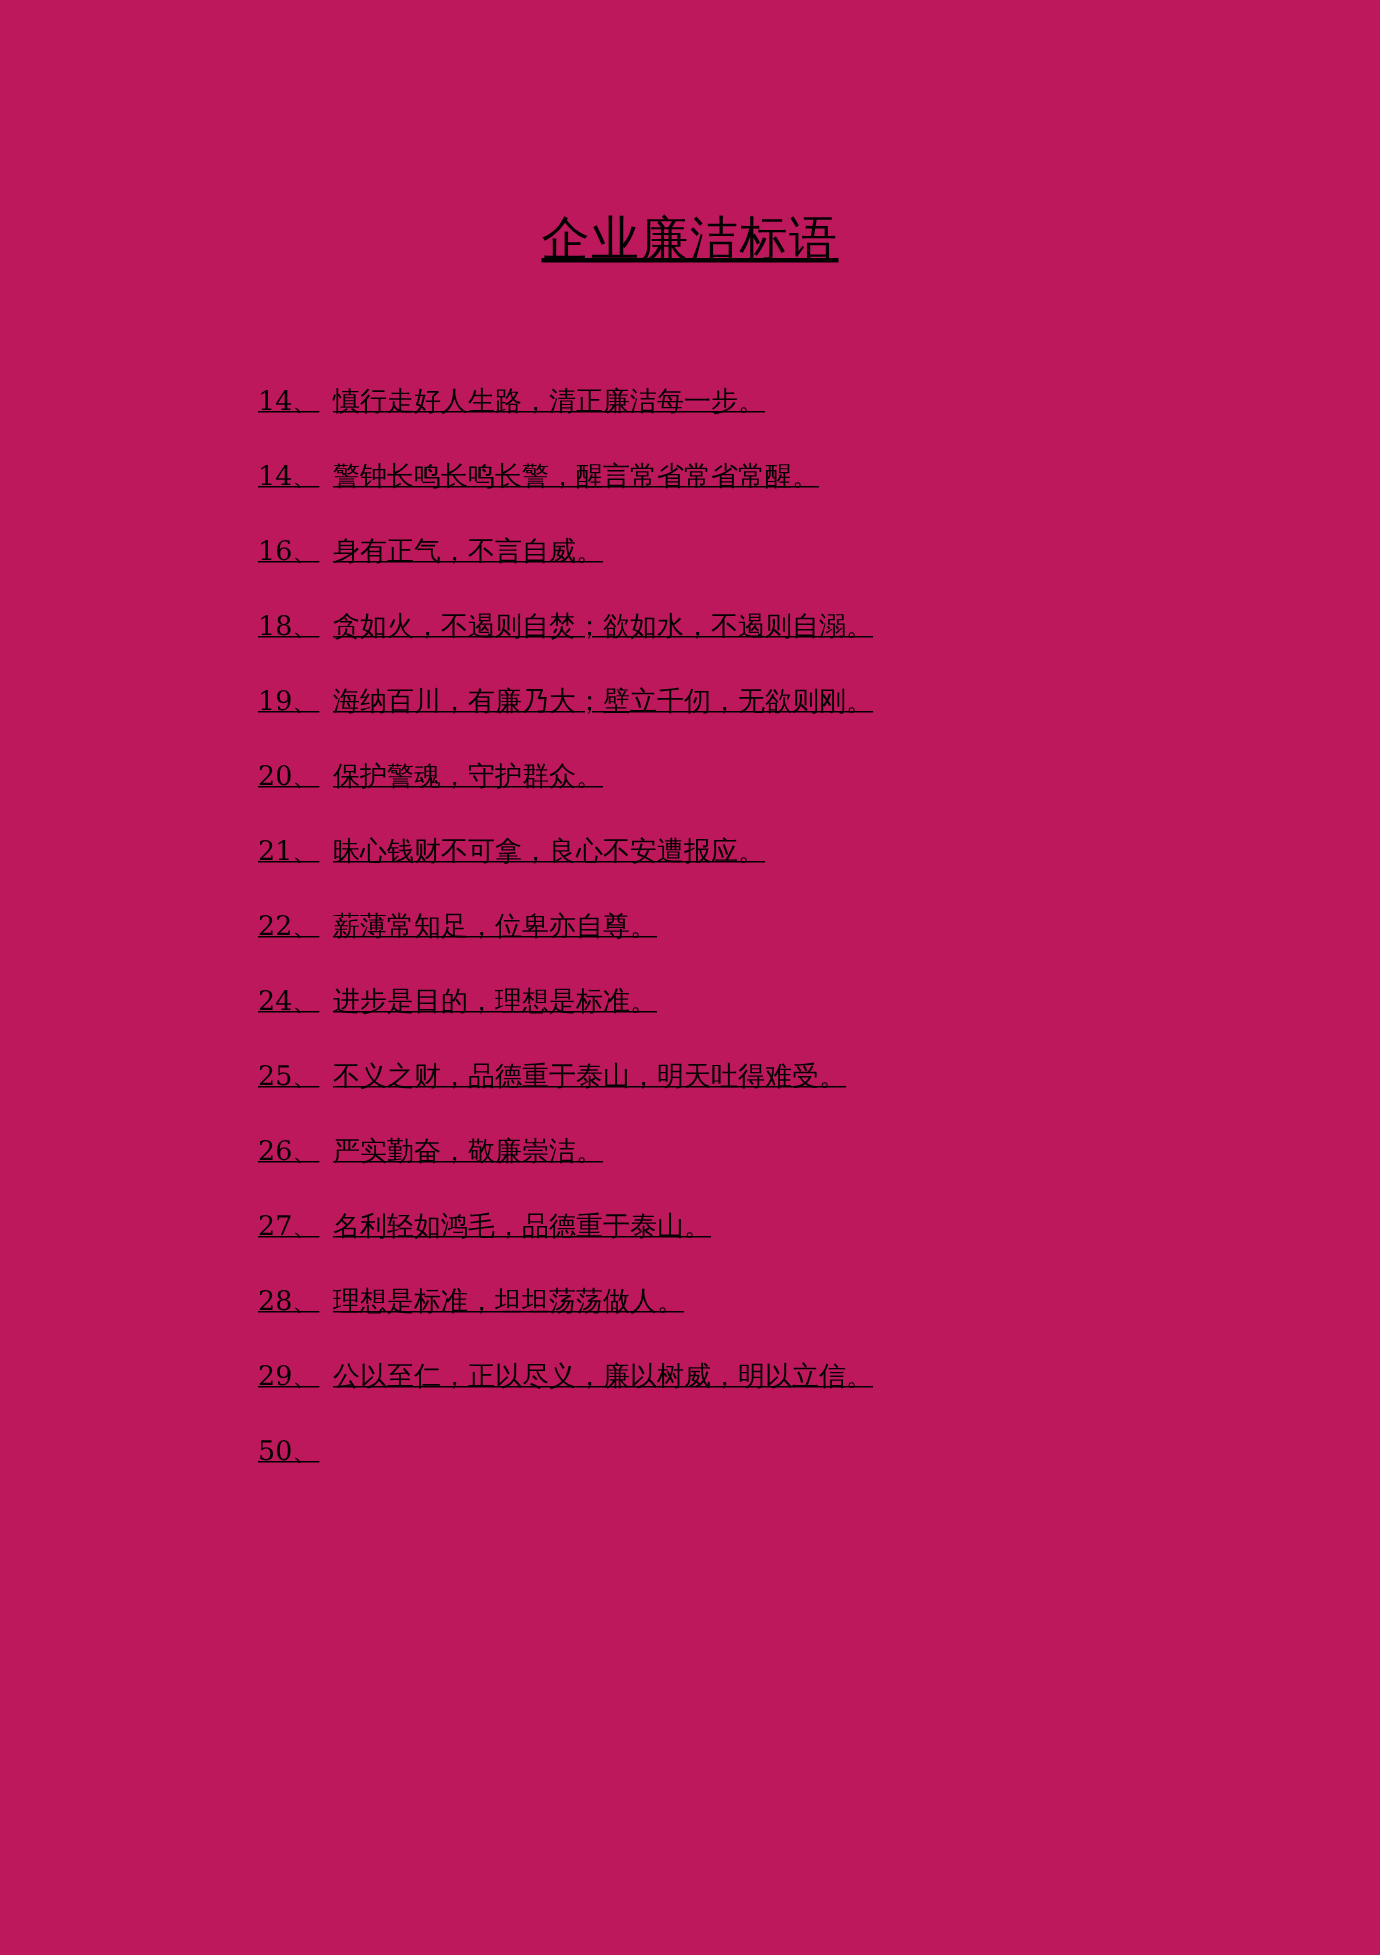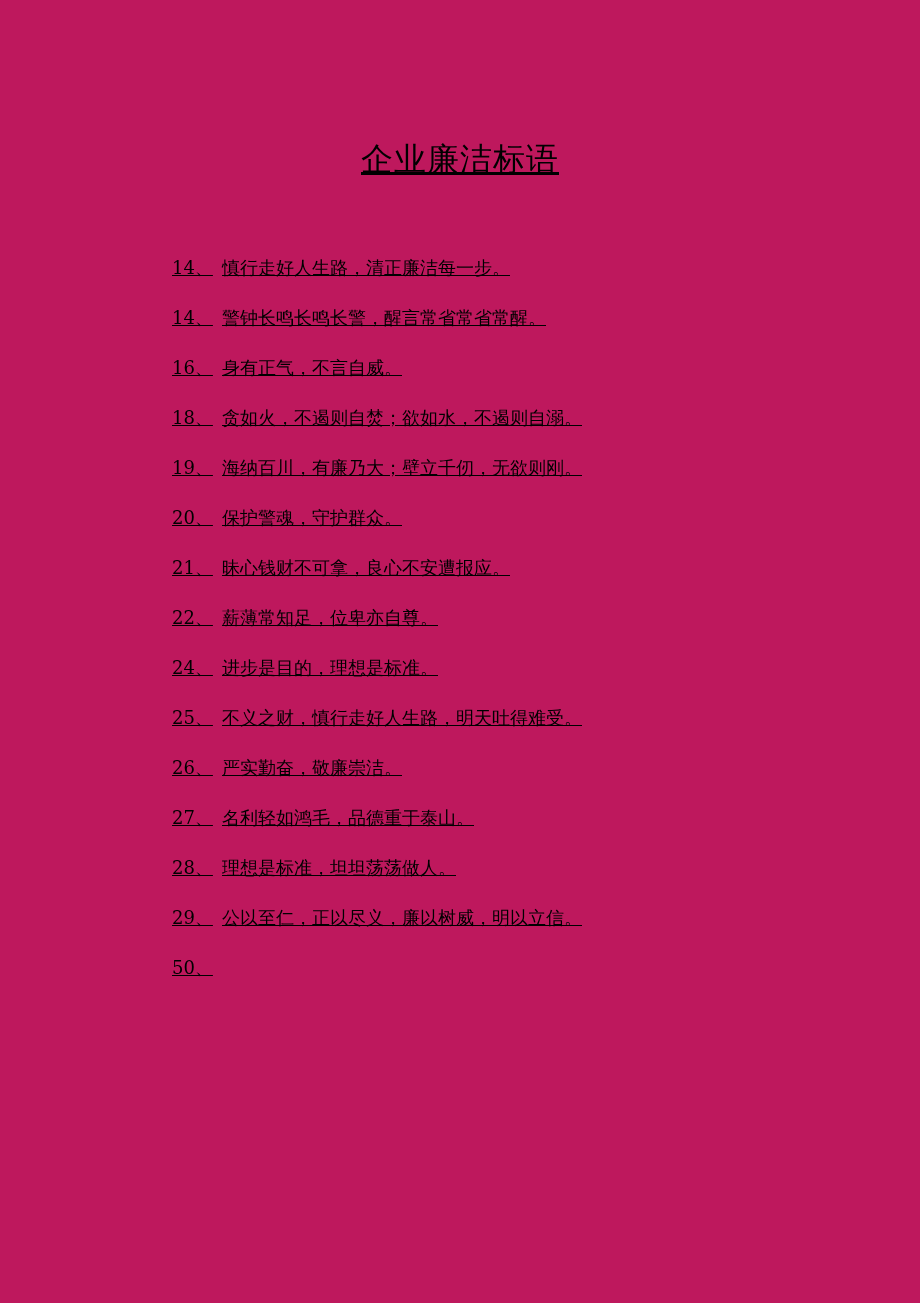--- a/index.html
+++ b/index.html
@@ -89,21 +89,21 @@
     <div class="item">
       <span class="num">22、</span>
       <span class="text">薪薄常知足，位卑亦自尊。</span>
     </div>
     <div class="item">
       <span class="num">24、</span>
       <span class="text">进步是目的，理想是标准。</span>
     </div>
     <div class="item">
       <span class="num">25、</span>
-      <span class="text">不义之财，慎行走好人生路，明天吐得难受。</span>
+      <span class="text">不义之财，品德重于泰山，明天吐得难受。</span>
     </div>
     <div class="item">
       <span class="num">26、</span>
       <span class="text">严实勤奋，敬廉崇洁。</span>
     </div>
     <div class="item">
       <span class="num">27、</span>
       <span class="text">名利轻如鸿毛，品德重于泰山。</span>
     </div>
     <div class="item">

